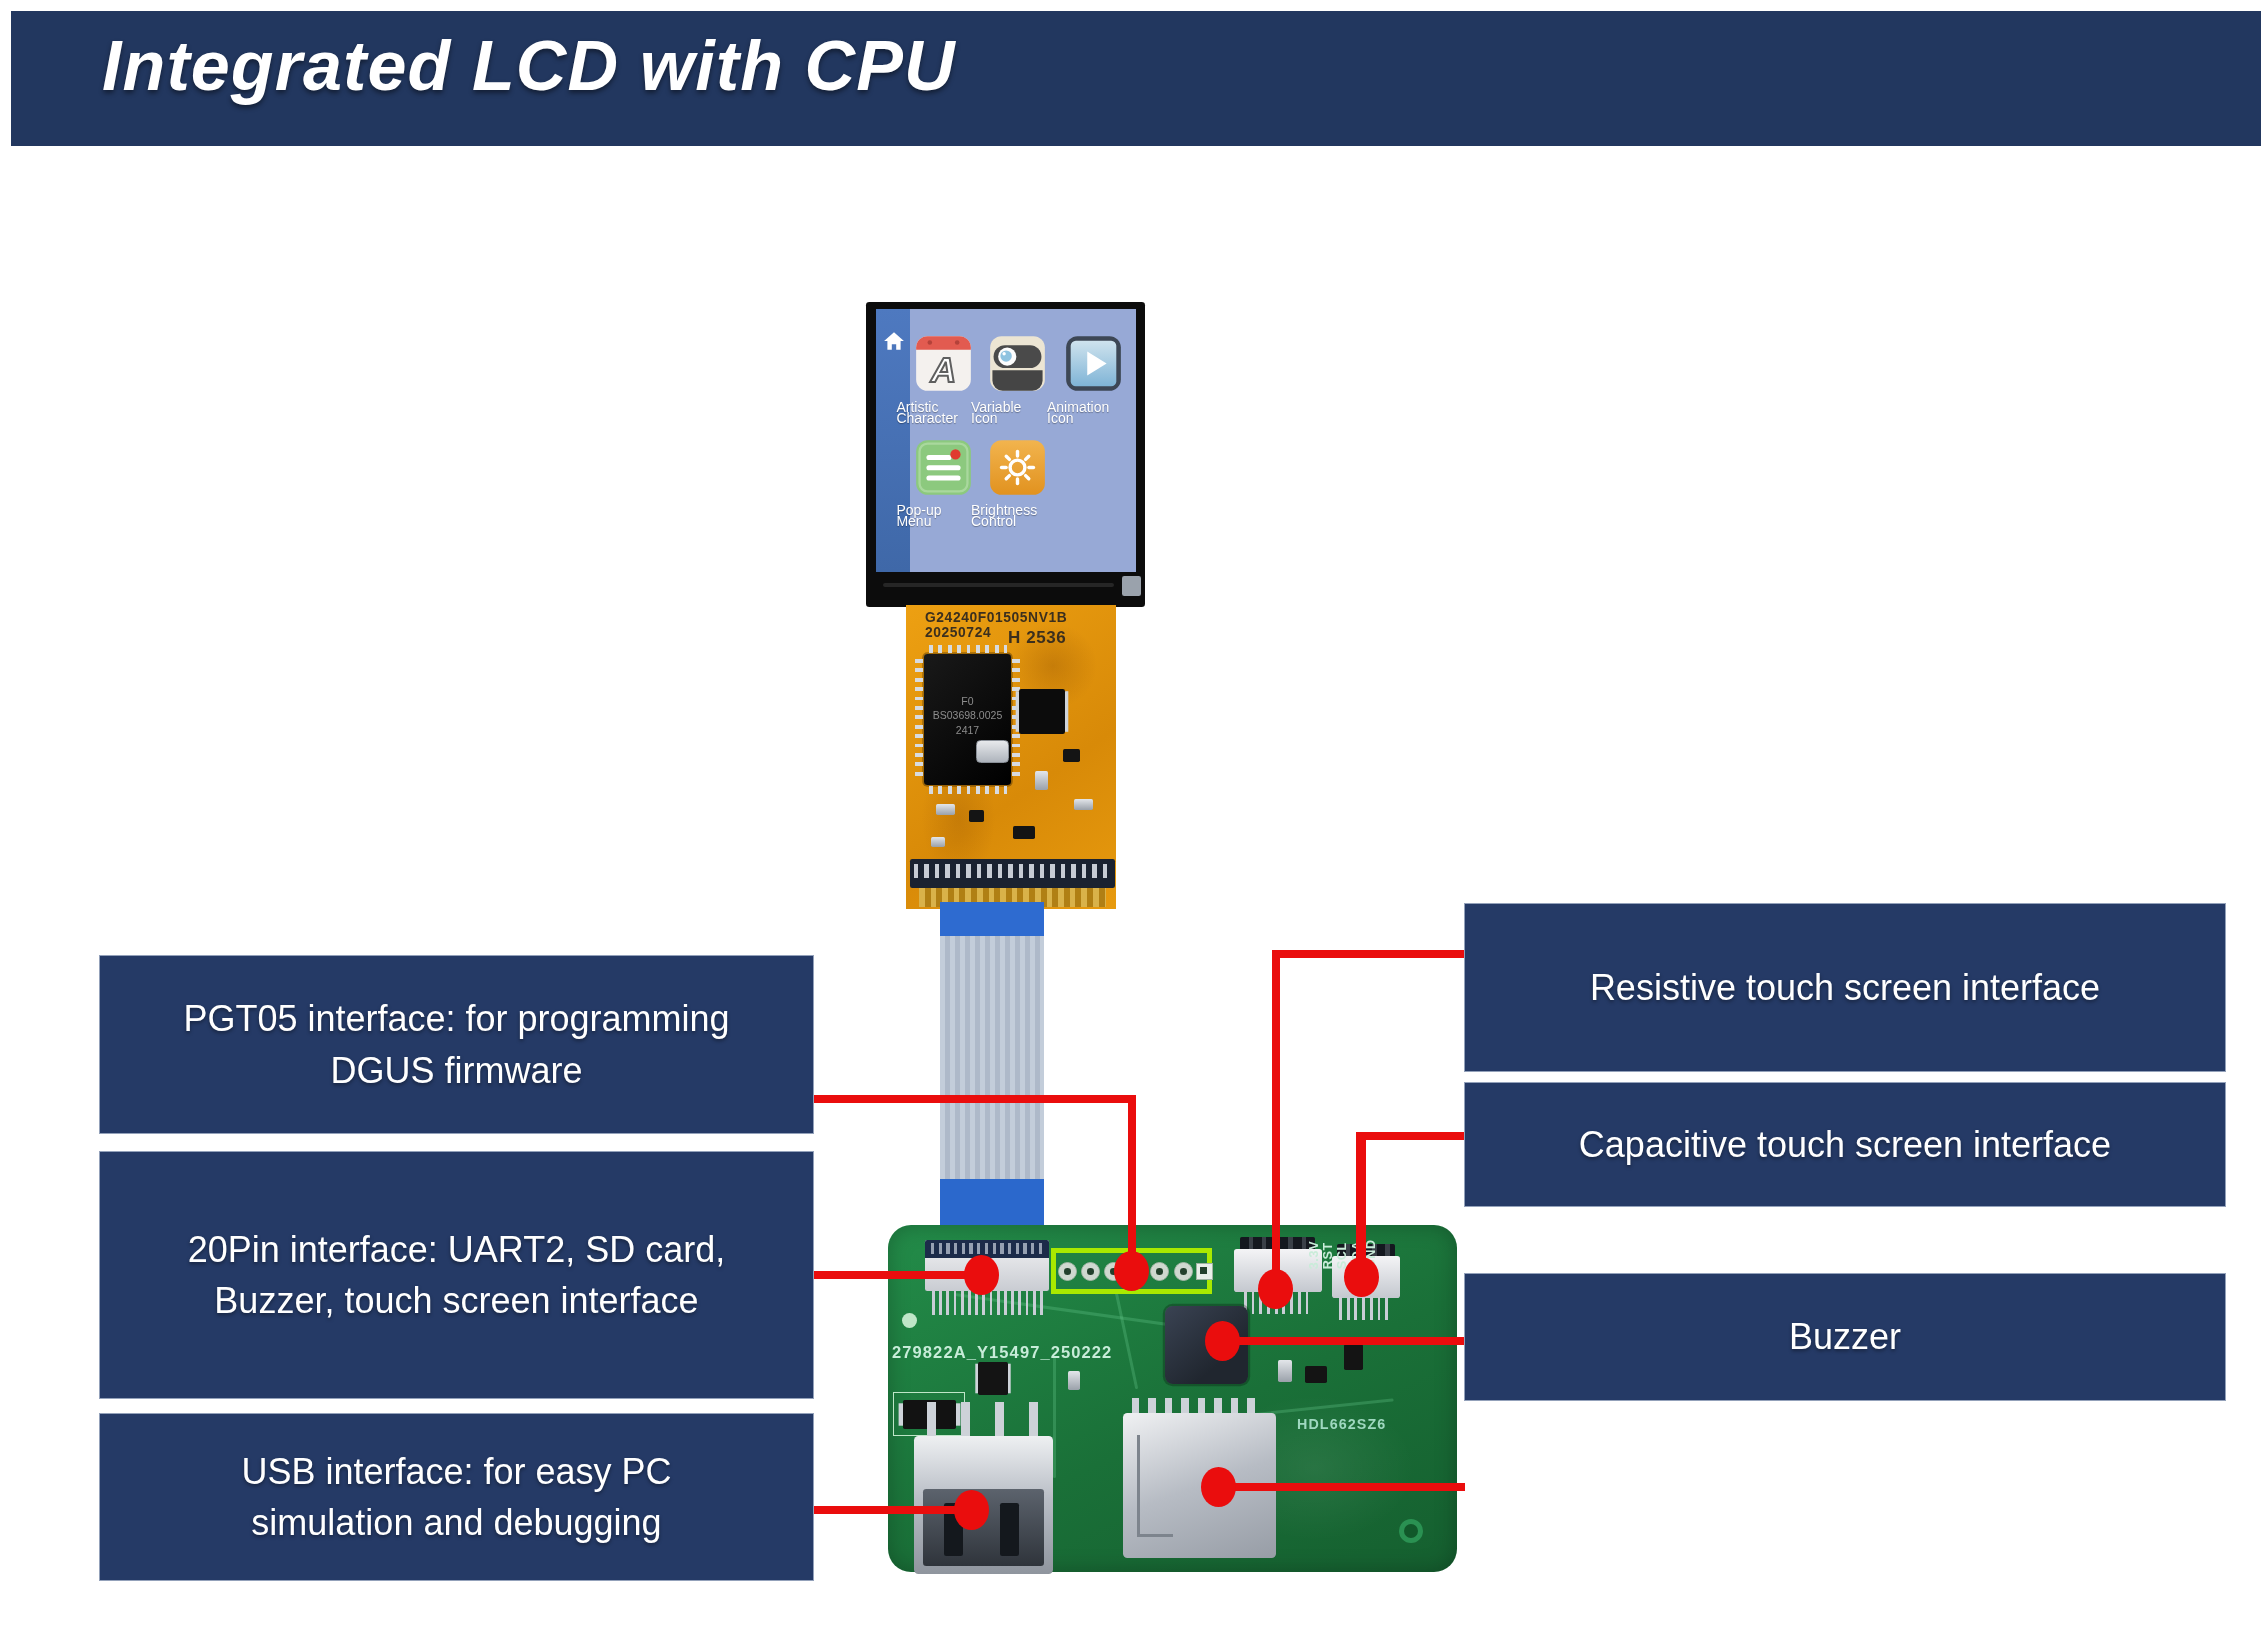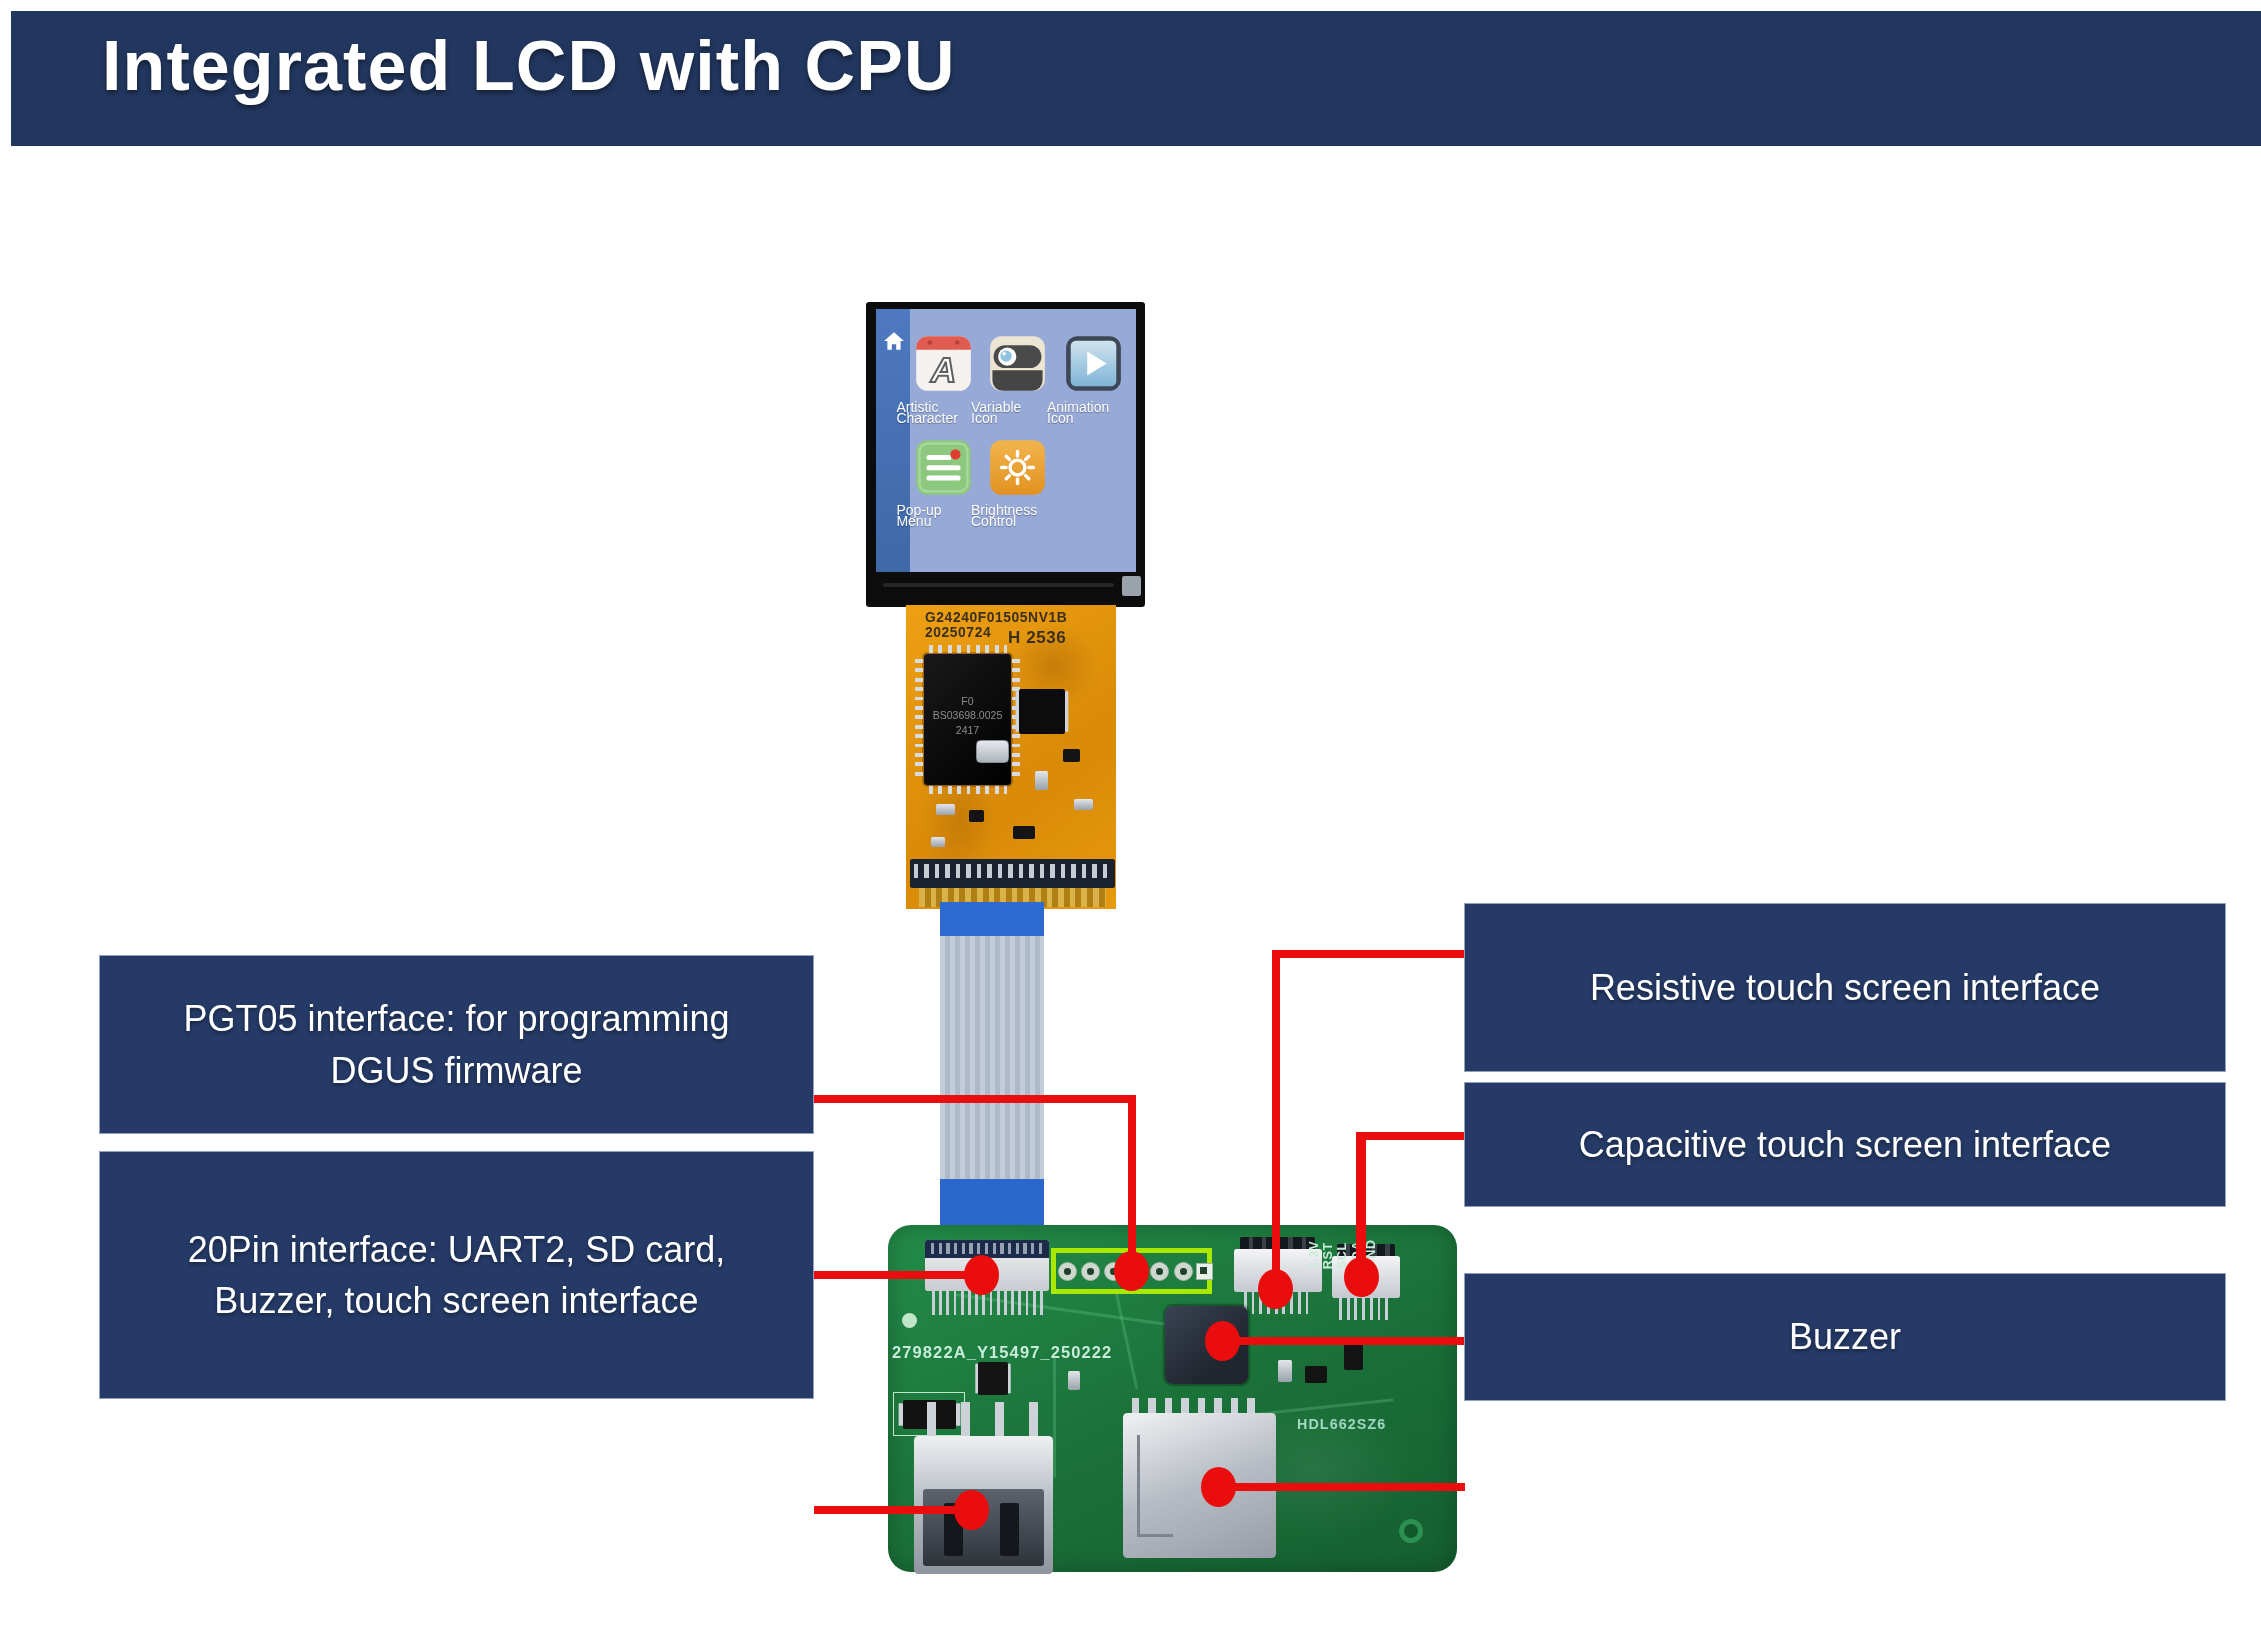--- a/index.html
+++ b/index.html
@@ -3,21 +3,21 @@
 <meta charset="utf-8">
 <style>
   html,body{margin:0;padding:0;background:#ffffff;}
   #canvas{position:relative;width:2261px;height:1630px;background:#ffffff;overflow:hidden;
           font-family:"Liberation Sans",sans-serif;}
   .abs{position:absolute;}
 
   
   .title-bar{left:11px;top:11px;width:2250px;height:135px;background:#22375f;}
   .title-text{left:102px;top:26.4px;width:1652px;color:#ffffff;font-size:70px;font-weight:700;
-              letter-spacing:1.1px;text-shadow:0 2.8px 5px rgba(0,0,0,.45);}
+              letter-spacing:1.1px;text-shadow:0 2.8px 5px rgba(0,0,0,.45);font-style:italic;}
 
   
   .lblbox{background:#253a66;border:1.7px solid #93a1ba;box-sizing:border-box;
           display:flex;align-items:center;justify-content:center;text-align:center;
           color:#ffffff;font-size:36px;line-height:1.42;white-space:pre-line;
           text-shadow:0 2.2px 3.9px rgba(0,0,0,.4);}
   .box-l{left:99px;width:715px;}
   .box-r{left:1464px;width:762px;}
 
   
@@ -330,19 +330,21 @@
   <div class="abs rline" style="left:1223px;top:1337px;width:242px;height:7.7px;"></div>
   <div class="abs rdot" style="left:1205px;top:1321px;"></div>
 
   <div class="abs rline" style="left:1219px;top:1483px;width:246px;height:7.7px;"></div>
   <div class="abs rdot" style="left:1201px;top:1467px;"></div>
 
   <div class="abs lblbox box-l" style="top:955px;height:179px;">PGT05 interface: for programming
 DGUS firmware</div>
   <div class="abs lblbox box-l" style="top:1151px;height:248px;">20Pin interface: UART2, SD card,
 Buzzer, touch screen interface</div>
+  <div class="abs lblbox box-l" style="top:1413px;height:168px;">USB interface: for easy PC
+simulation and debugging</div>
 
   <div class="abs lblbox box-r" style="top:903px;height:169px;">Resistive touch screen interface</div>
   <div class="abs lblbox box-r" style="top:1082px;height:125px;">Capacitive touch screen interface</div>
   <div class="abs lblbox box-r" style="top:1273px;height:128px;">Buzzer</div>
 
 </div>
 
 
 </body></html>

